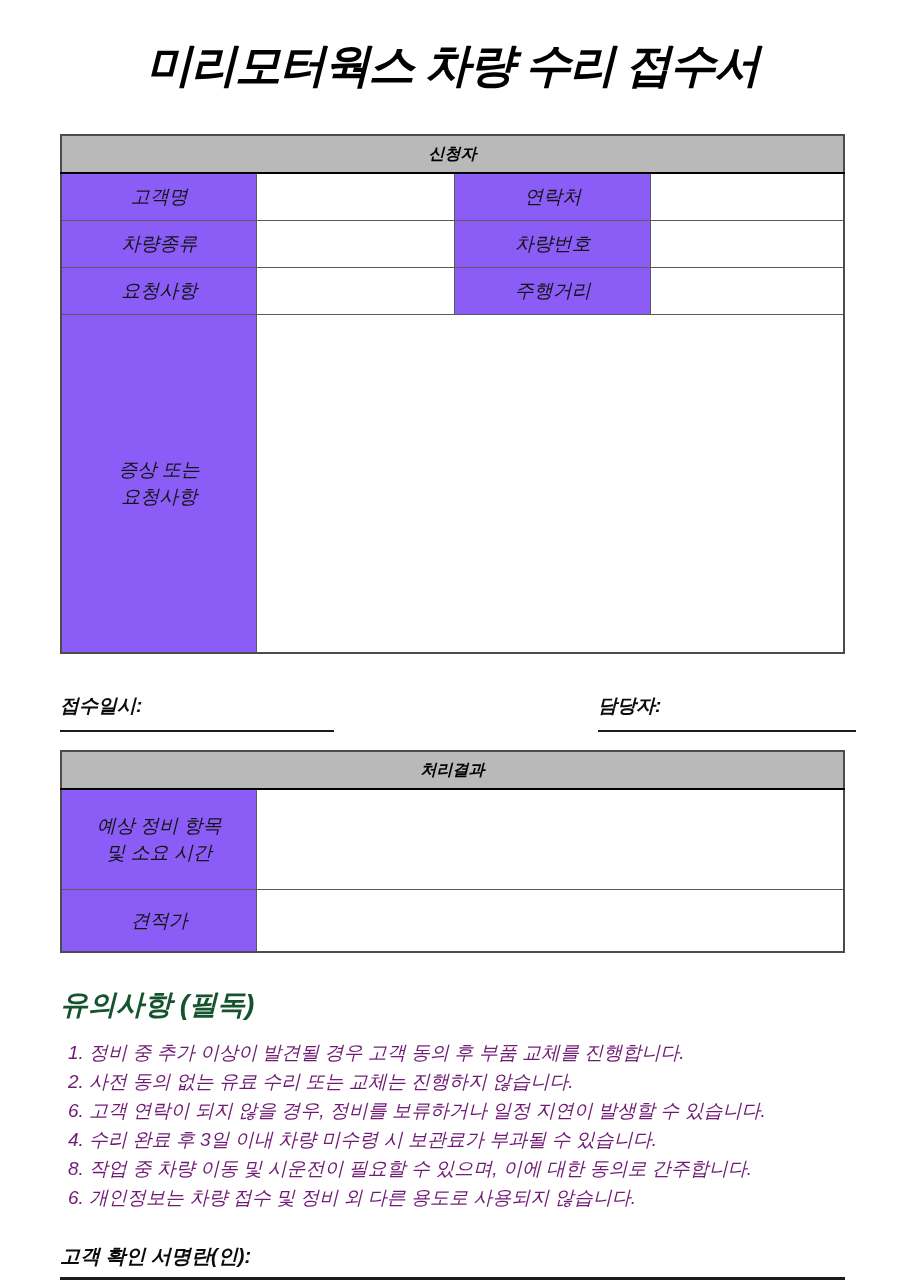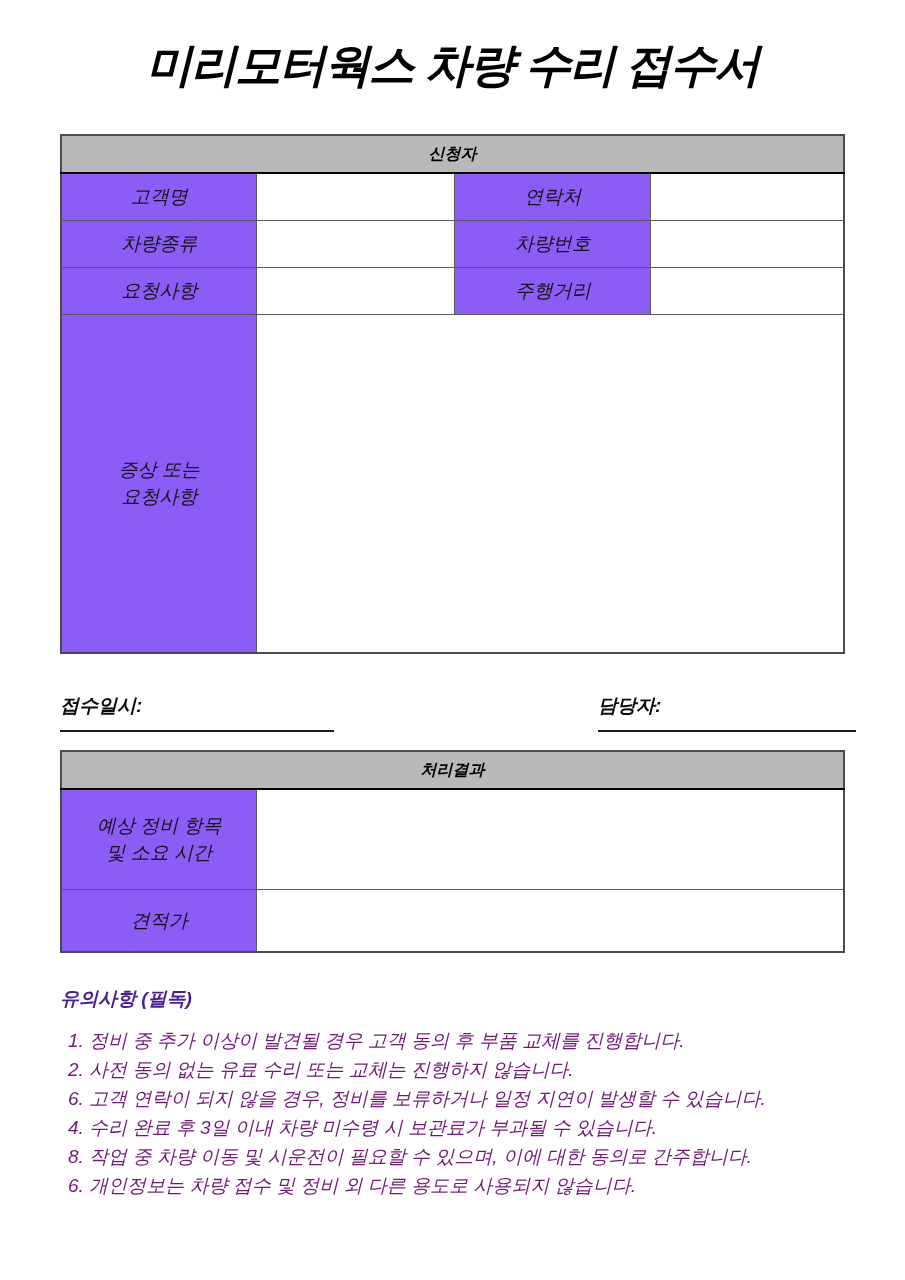--- a/index.html
+++ b/index.html
@@ -59,21 +59,21 @@
   .multiline { white-space: pre-line; line-height: 1.45; }
 
   .meta-row { position: relative; height: 46px; margin-top: 27px; }
   .meta-field { position: absolute; top: 12px; }
   .meta-field.a { left: 0; width: 274px; }
   .meta-field.b { left: 538px; width: 258px; }
   .meta-label { font-size: 19px; font-weight: 700; color: #0a0a0a; display: block; }
   .meta-line { border-bottom: 2px solid #1b1b1b; height: 13px; width: 100%; }
 
   .notes { margin-top: 33px; }
-  .notes-heading { font-size: 19px; font-weight: 700; color: #4c1d95; }
+  .notes-heading { font-size: 28px; font-weight: 700; color: #14532d; }
   .notes-list { margin-top: 14px; padding-left: 8px; }
   .note-item { font-size: 19px; line-height: 29px; color: #701a75; }
 
   .signature { margin-top: 31px; }
   .signature-label { font-size: 20px; font-weight: 700; color: #0a0a0a; display: block; }
   .signature-line { margin-top: 7px; border-bottom: 3px solid #1b1b1b; height: 1px; width: 100%; }
 </style>
 </head>
 <body>
 
@@ -155,14 +155,18 @@
     <div class="notes-list">
       <div class="note-item">1. 정비 중 추가 이상이 발견될 경우 고객 동의 후 부품 교체를 진행합니다.</div>
       <div class="note-item">2. 사전 동의 없는 유료 수리 또는 교체는 진행하지 않습니다.</div>
       <div class="note-item">6. 고객 연락이 되지 않을 경우, 정비를 보류하거나 일정 지연이 발생할 수 있습니다.</div>
       <div class="note-item">4. 수리 완료 후 3일 이내 차량 미수령 시 보관료가 부과될 수 있습니다.</div>
       <div class="note-item">8. 작업 중 차량 이동 및 시운전이 필요할 수 있으며, 이에 대한 동의로 간주합니다.</div>
       <div class="note-item">6. 개인정보는 차량 접수 및 정비 외 다른 용도로 사용되지 않습니다.</div>
     </div>
   </div>
 
+  <div class="signature">
+    <span class="signature-label">고객 확인 서명란(인):</span>
+    <div class="signature-line"></div>
+  </div>
 
 </div>
 
 </body></html>

